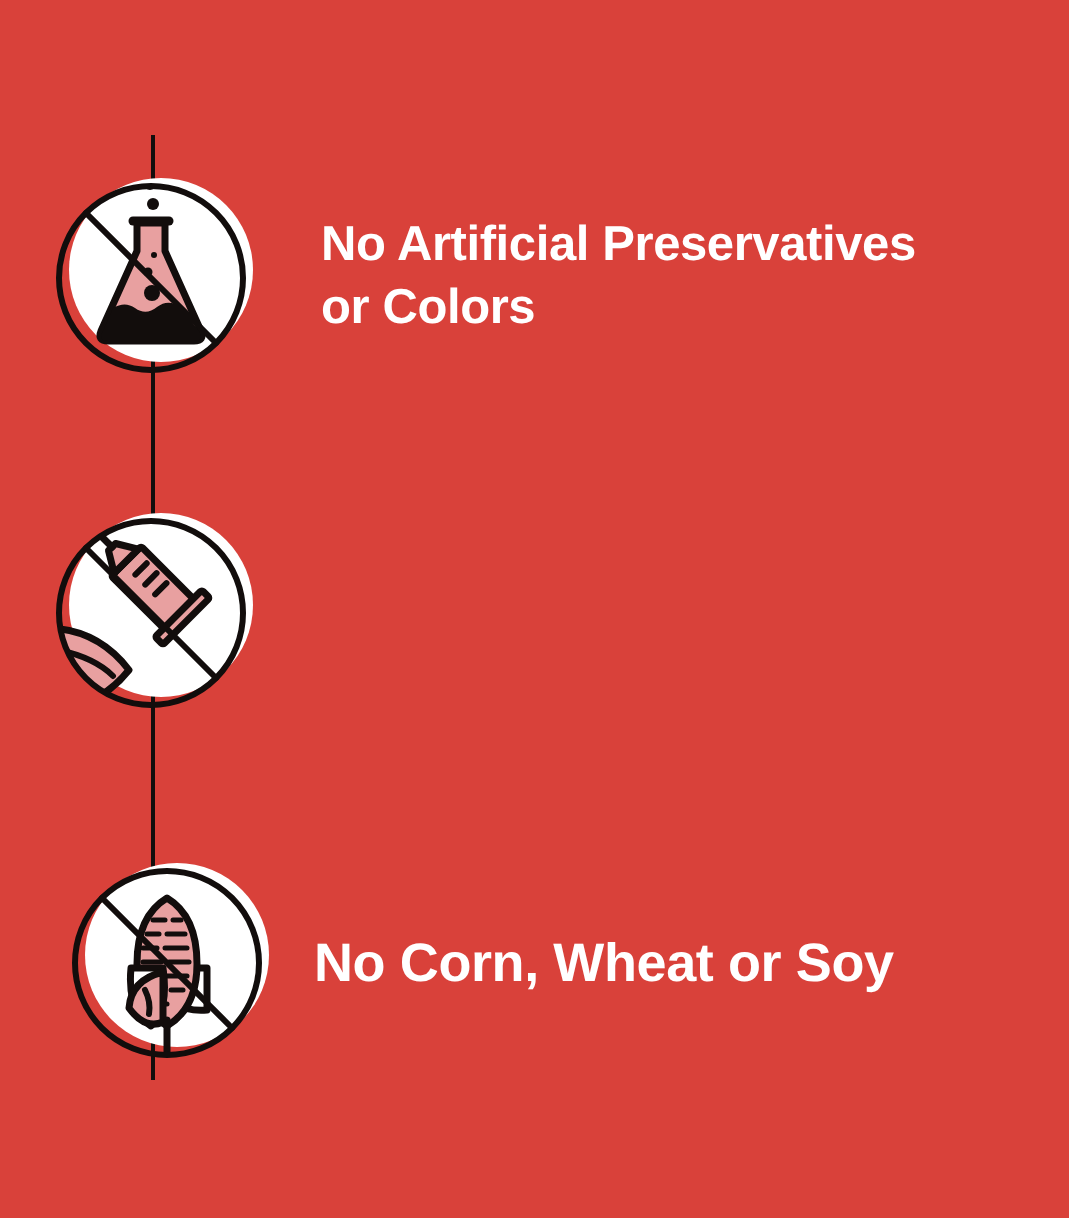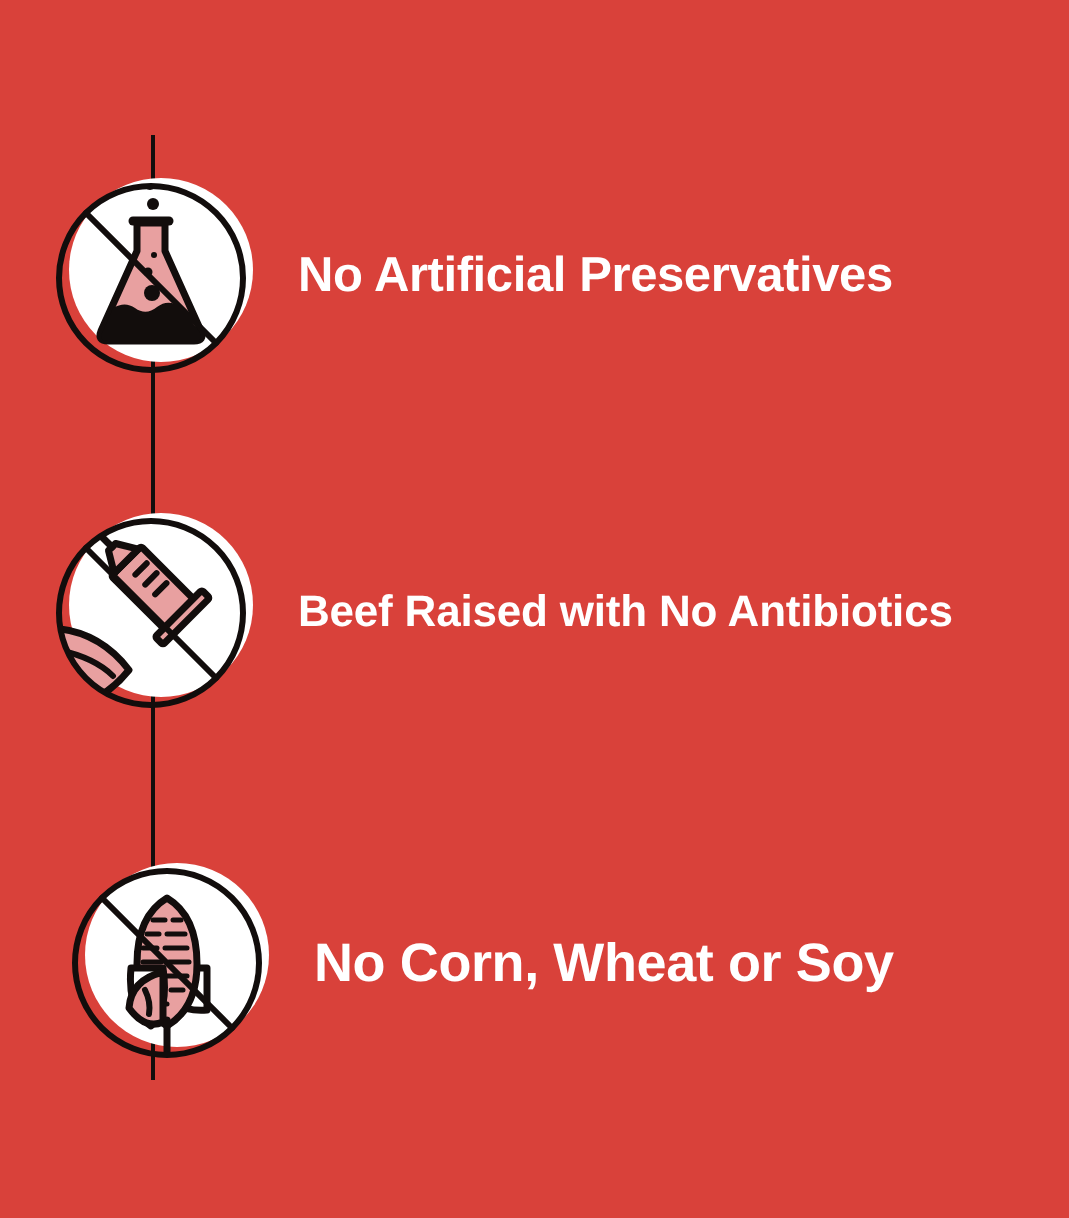--- a/index.html
+++ b/index.html
@@ -33,21 +33,21 @@
   }
 
   
   .row {
     position: absolute;
     left: 0;
     width: 1069px;
     display: flex;
     align-items: center;
   }
-  .row-1 { top: 175px; }
+  .row-1 { top: 175px; gap: 23px; }
   .row-2 { top: 510px; }
   .row-3 { top: 860px; padding-left: 16px; }
 
   .badge {
     position: relative;
     width: 205px;
     height: 205px;
     flex: 0 0 205px;
     margin-left: 51px;
     z-index: 2;
@@ -107,20 +107,21 @@
           <circle cx="99" cy="9" r="6" fill="#120d0c"></circle>
         </g>
 
         <circle cx="100" cy="103" r="92" fill="none" stroke="#120d0c" stroke-width="6"></circle>
 
         <line x1="35" y1="38" x2="165" y2="168" stroke="#120d0c" stroke-width="6" stroke-linecap="round"></line>
       </svg>
     </div>
     <div class="caption caption-1">
       <span class="ln">No Artificial Preservatives</span>
+      <span class="ln">or Colors</span>
     </div>
   </div>
 
   <div class="row row-2">
     <div class="badge">
       <svg viewBox="0 0 205 205" xmlns="http://www.w3.org/2000/svg">
         <circle cx="110" cy="95" r="92" fill="#ffffff"></circle>
         <defs>
           <clipPath id="ring2">
             <circle cx="100" cy="103" r="92"></circle>
@@ -144,21 +145,20 @@
             <path d="M62 66 L42 78 L42 88 L62 100 Z" fill="#e8a0a0" stroke="#120d0c" stroke-width="7" stroke-linejoin="round"></path>
 
             <line x1="42" y1="83" x2="4" y2="83" stroke="#120d0c" stroke-width="7" stroke-linecap="round"></line>
           </g>
         </g>
         <circle cx="100" cy="103" r="92" fill="none" stroke="#120d0c" stroke-width="6"></circle>
         <line x1="35" y1="38" x2="165" y2="168" stroke="#120d0c" stroke-width="6" stroke-linecap="round"></line>
       </svg>
     </div>
     <div class="caption caption-2">
-      <span class="ln">Beef Raised with No Antibiotics</span>
     </div>
   </div>
 
   <div class="row row-3">
     <div class="badge">
       <svg viewBox="0 0 205 205" xmlns="http://www.w3.org/2000/svg">
         <circle cx="110" cy="95" r="92" fill="#ffffff"></circle>
         <defs>
           <clipPath id="ring3">
             <circle cx="100" cy="103" r="92"></circle>

